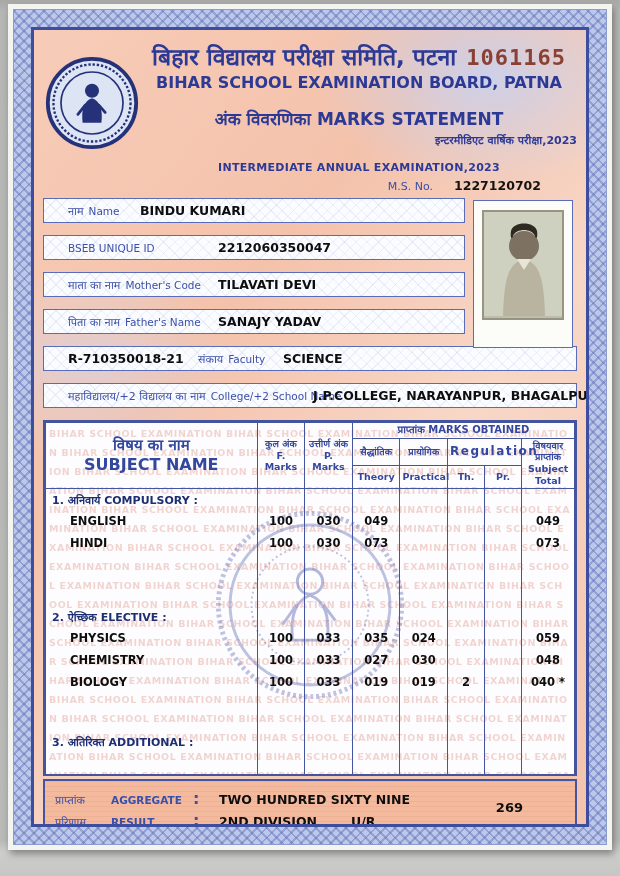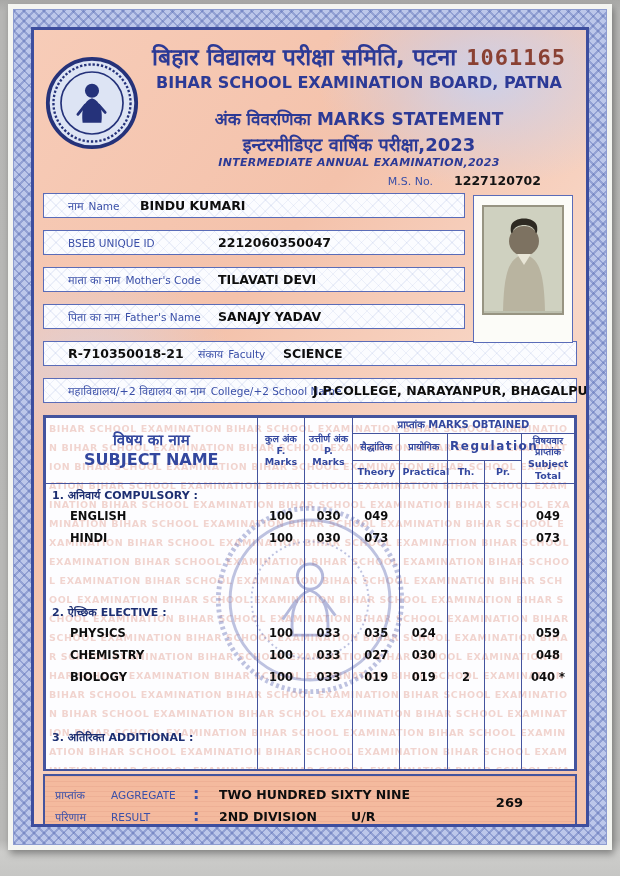--- a/index.html
+++ b/index.html
@@ -27,22 +27,22 @@
   
   .header { position:relative; min-height:116px; }
   .seal { position:absolute; left:2px; top:22px; width:94px; height:94px; }
   .titles { margin-left:98px; text-align:center; padding-top:6px; }
   .t1-row { white-space:nowrap; }
   .t1 { font-size:23px; font-weight:bold; color:#2c3a96; }
   .serial { font-family:"DejaVu Sans Mono","Liberation Mono",monospace; font-size:22px;
     font-weight:bold; color:#8a4133; margin-left:10px; letter-spacing:1px; }
   .t2 { font-size:16px; font-weight:bold; color:#2c3a96; margin-top:1px; }
   .t3 { font-size:17px; font-weight:bold; color:#2c3a96; margin-top:15px; }
-  .t4 { font-size:18px; font-weight:bold; color:#2c3a96; margin-top:2px; }
-  .t5 { font-size:11px; font-weight:bold; color:#2c3a96; margin-top:0; letter-spacing:.3px;font-style:italic; }
+  .t4 { font-size:11px; font-weight:bold; color:#2c3a96; margin-top:2px;text-align:right; }
+  .t5 { font-size:11px; font-weight:bold; color:#2c3a96; margin-top:14px; letter-spacing:.3px; }
   .ms-row { text-align:right; padding-right:36px; margin-top:1px; }
   .ms-label { color:#3a4fa8; font-size:11px; }
   .ms-value { color:#131313; font-weight:bold; font-size:12.5px; margin-left:16px; }
 
   
   .info { position:relative; margin-top:4px; }
   .irow { background-color:#fbfcff;
     background-image:
       repeating-linear-gradient(45deg, rgba(140,160,215,.14) 0 1px, transparent 1px 8px),
       repeating-linear-gradient(-45deg, rgba(140,160,215,.14) 0 1px, transparent 1px 8px);
@@ -79,21 +79,21 @@
   td.sec { text-align:left; padding-left:6px; color:#1d2f72; font-size:11px; }
   tr.r-head td { height:21px; } tr.r-sub td { height:22px; }
   tr.r-sp1 td { height:52px; } tr.r-sp2 td { height:38px; } tr.r-sp3 td { height:22px; }
 
   
   .agg { border:2px solid #44549e; margin-top:3px; padding:5px 10px 4px; position:relative;
     background-color:#f4ba9e;
     background-image:repeating-linear-gradient(180deg, rgba(210,130,110,.18) 0 1px, transparent 1px 5px); }
   .agg-row { display:flex; align-items:baseline; margin-top:3px; }
   .agg-hi { color:#3a4fa8; font-size:11px; width:56px; }
-  .agg-en { color:#3a4fa8; font-size:10.5px; font-weight:normal; width:82px; }
+  .agg-en { color:#3a4fa8; font-size:10.5px; font-weight:bold; width:82px; }
   .agg-colon { color:#3a4fa8; width:26px; font-weight:bold; }
   .agg-val { font-weight:bold; color:#0e0e0e; font-size:12.5px; }
   .agg-val2 { font-weight:bold; color:#0e0e0e; font-size:12.5px; margin-left:34px; }
   .agg-total { position:absolute; right:52px; top:50%; transform:translateY(-50%);
     font-weight:bold; font-size:13px; color:#0e0e0e; }
 
   
   .footer { position:relative; height:116px; margin-top:2px; }
   .footer .wm-text { color:rgba(205,115,95,.22); }
   .qr-box { position:absolute; left:256px; top:2px; width:80px; height:84px; background:#fff;

